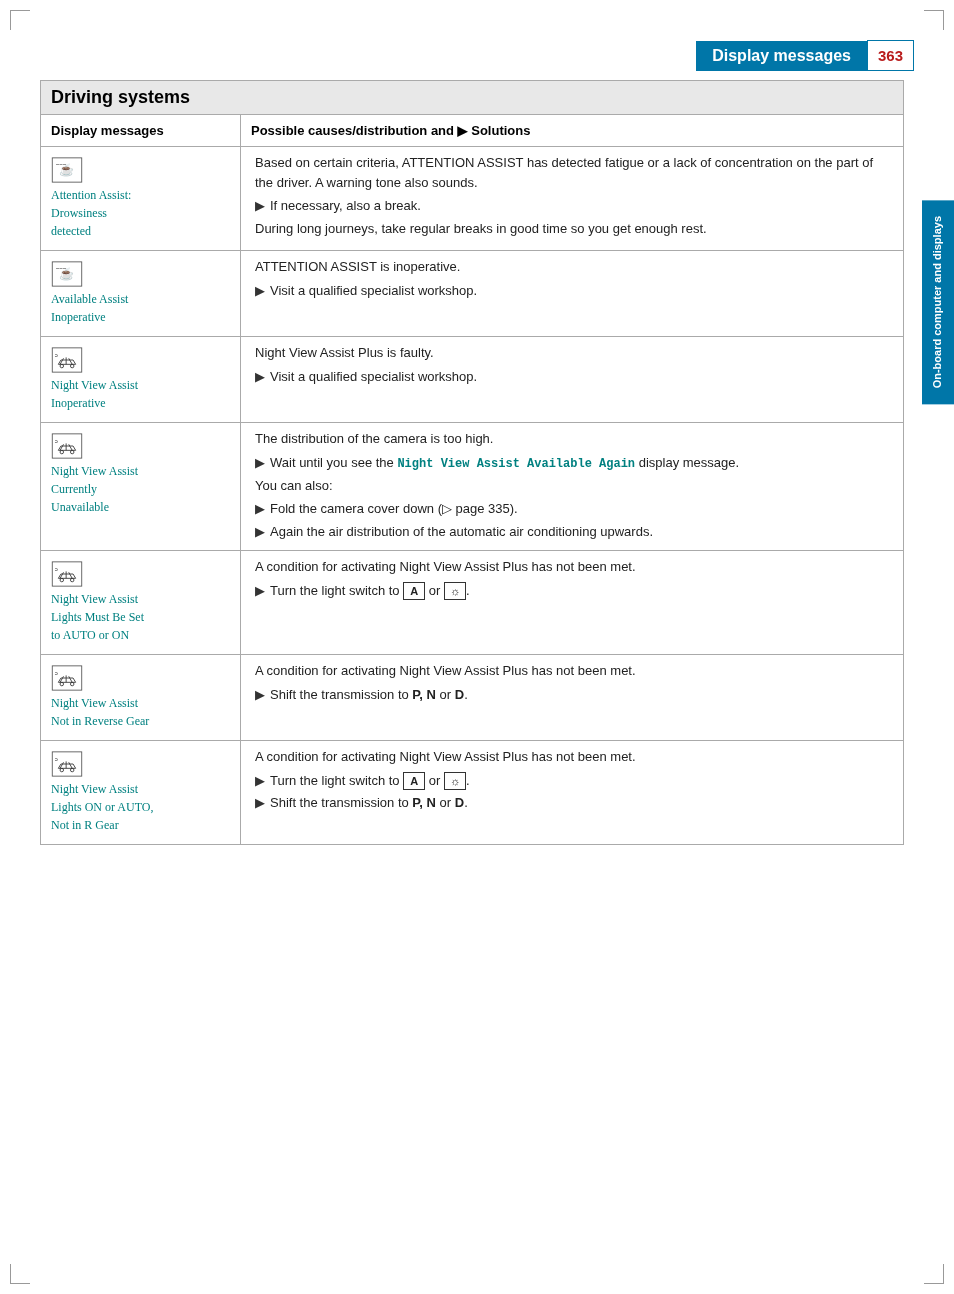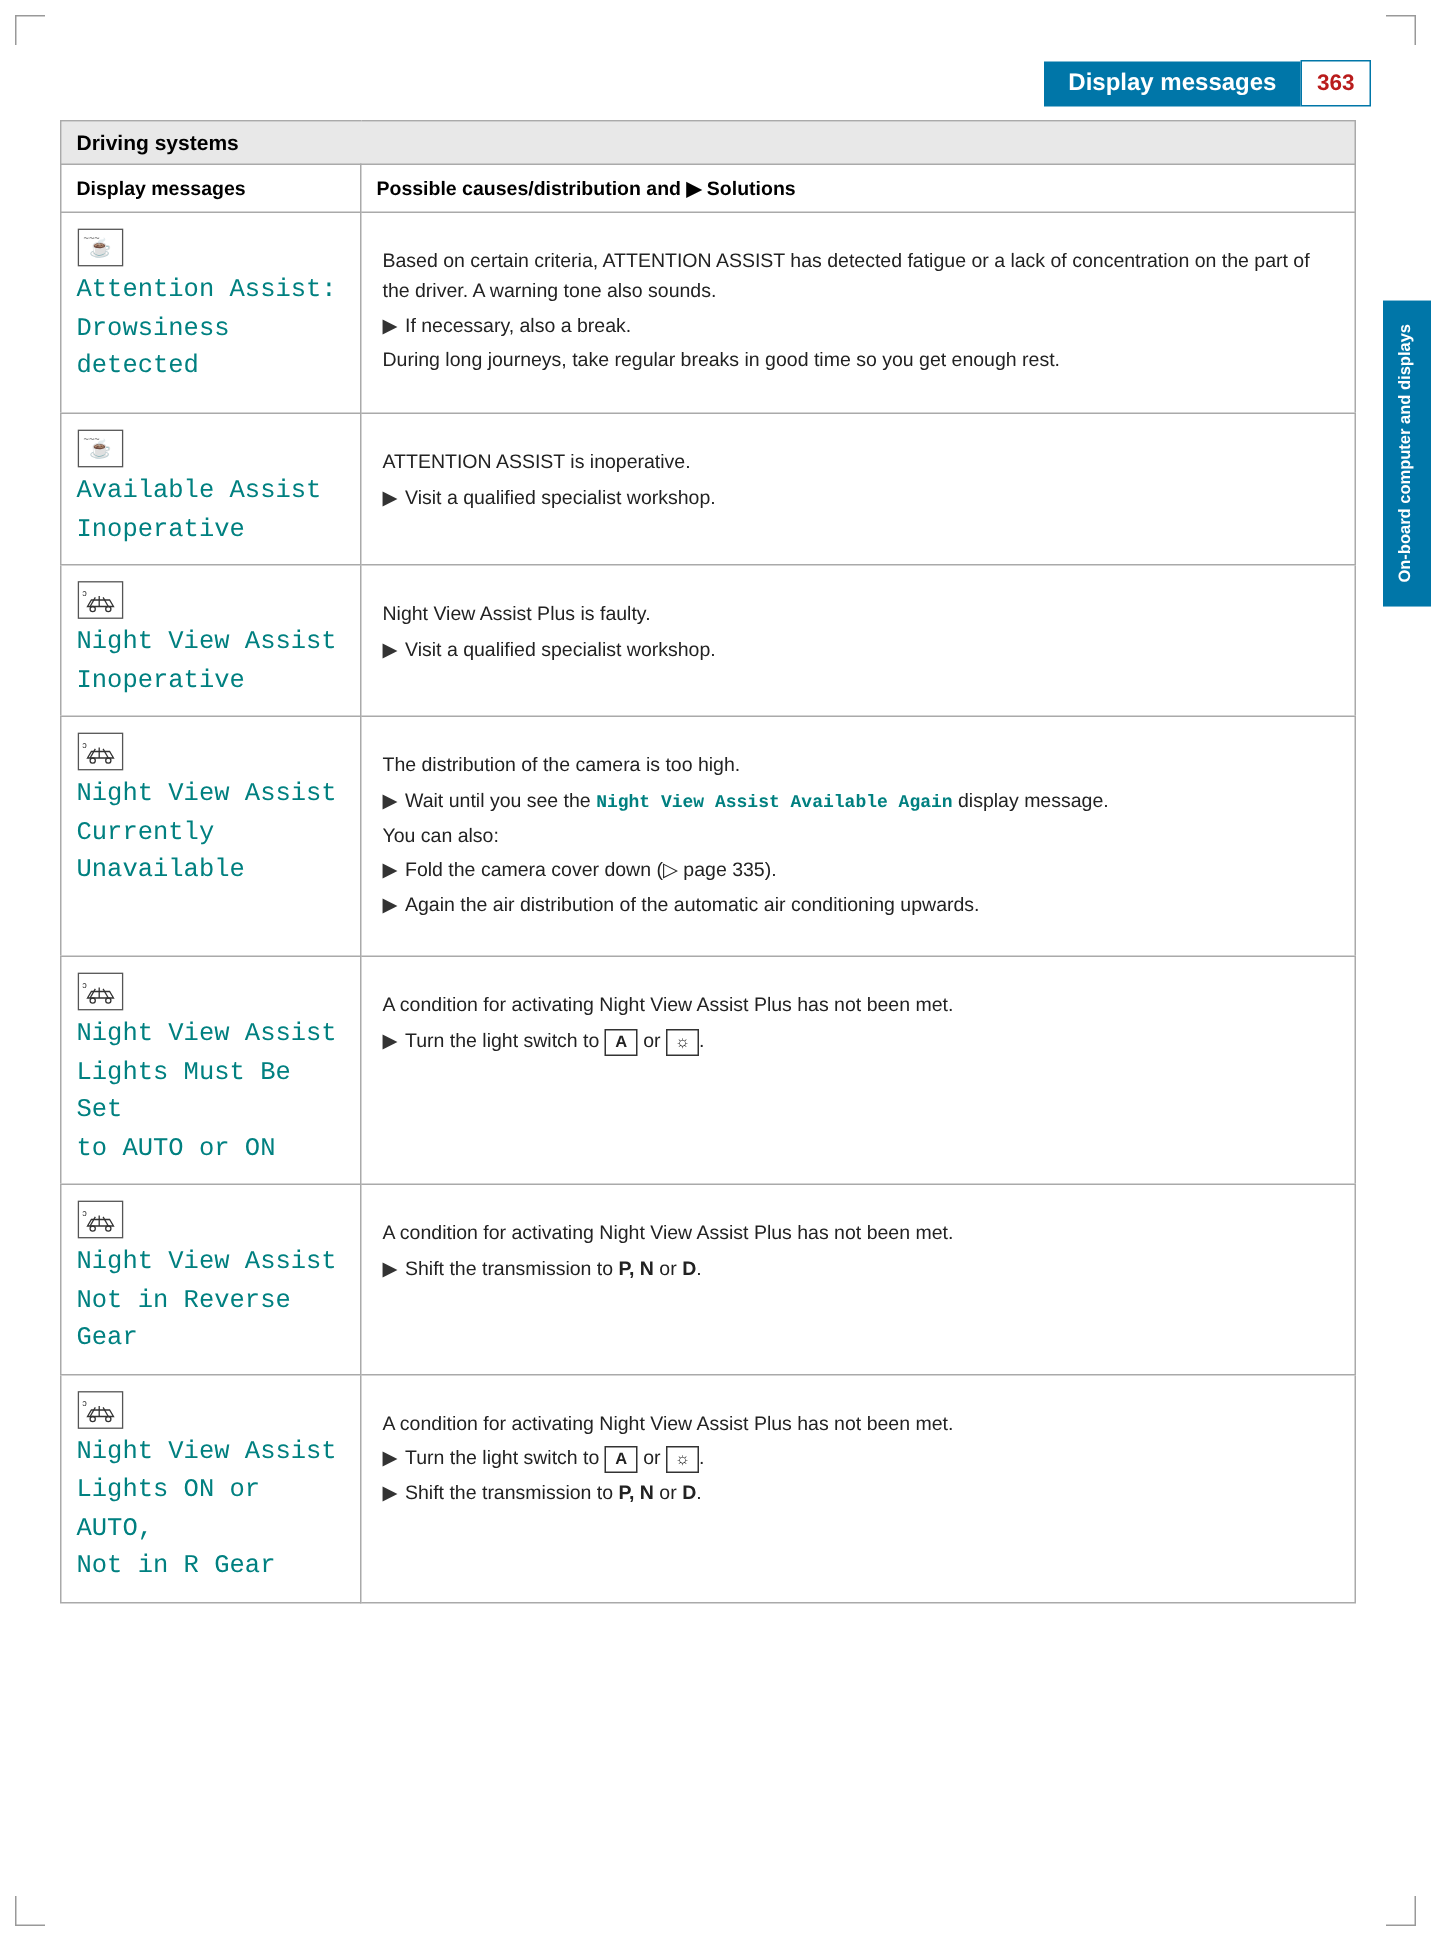--- a/index.html
+++ b/index.html
@@ -78,21 +78,21 @@
     
     .main-table {
       width: 100%;
       border-collapse: collapse;
       border: 1px solid #aaa;
     }
 
     .section-header {
       background: #e8e8e8;
       font-weight: bold;
-      font-size: 14px;
+      font-size: 18px;
       padding: 6px 10px;
       border: 1px solid #aaa;
     }
 
     .col-header {
       background: #fff;
       font-weight: bold;
       font-size: 13px;
       padding: 8px 10px;
       border: 1px solid #aaa;
@@ -102,29 +102,29 @@
     .col-left {
       width: 200px;
       border-right: 1px solid #aaa;
       border-bottom: 1px solid #aaa;
       padding: 10px;
       vertical-align: top;
     }
 
     .col-right {
       border-bottom: 1px solid #aaa;
-      padding: 22px 14px;
+      padding: 6px 14px;
       vertical-align: top;
     }
 
     
     .msg-label {
       color: #008080;
-      font-family: Liberation Mono, monospace;
-      font-size: 17px;
+      font-family: Liberation Serif, serif;
+      font-size: 12px;
       line-height: 1.5;
     }
 
     
     .solution-text {
       font-size: 13px;
       line-height: 1.5;
       color: #222;
     }
 

